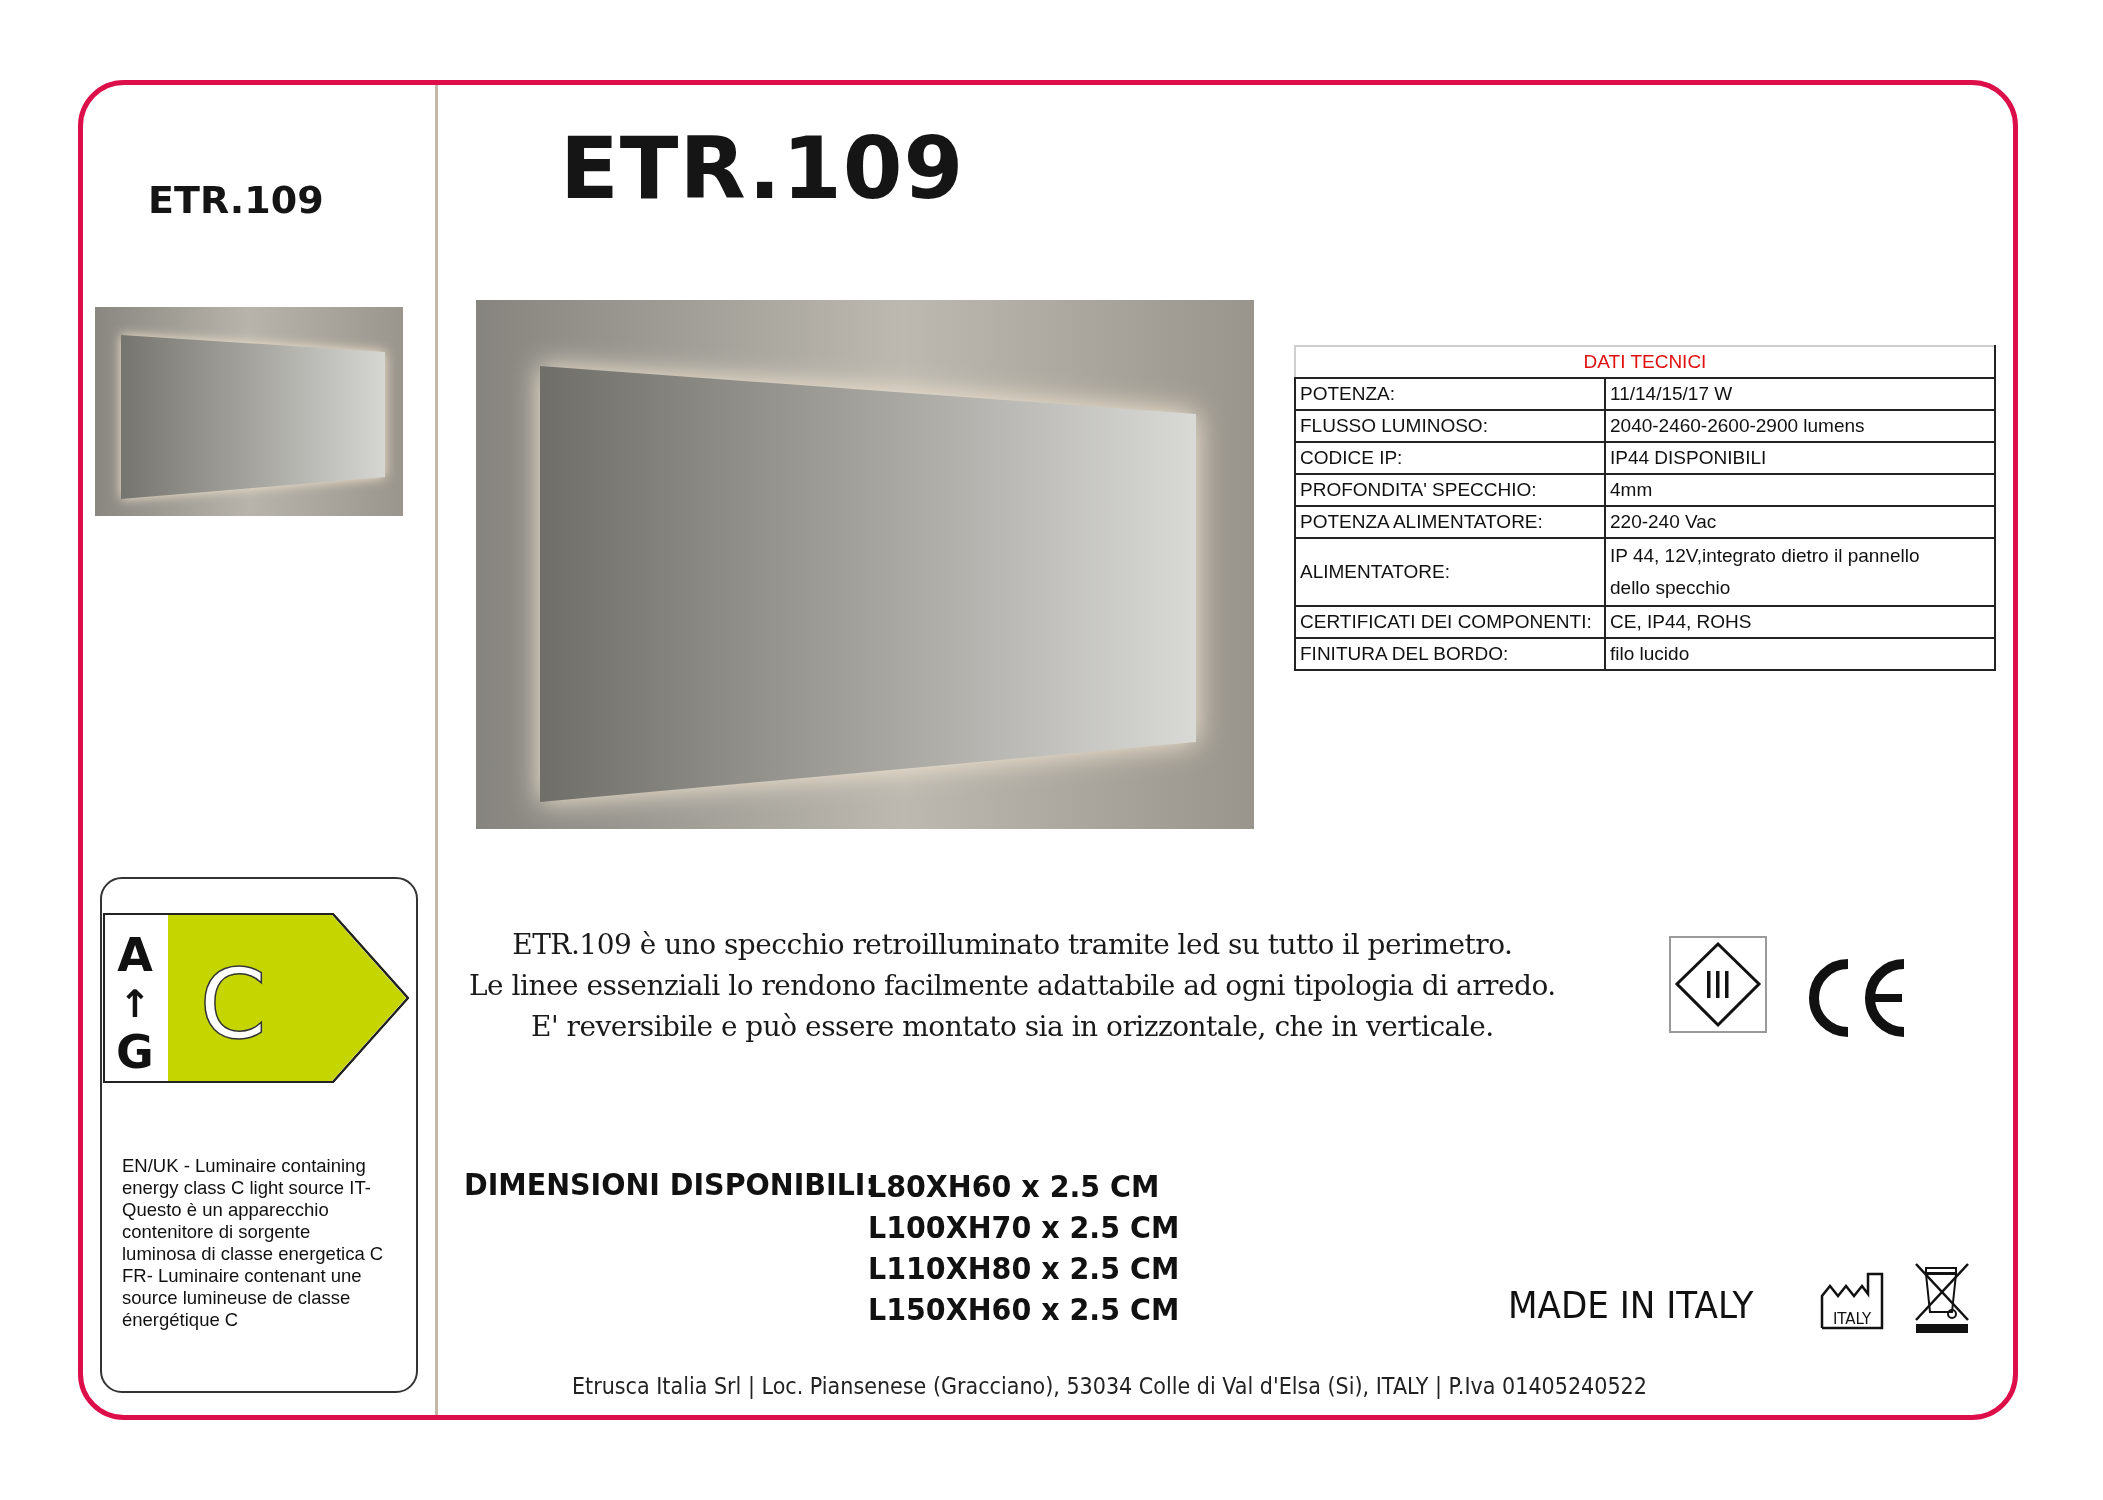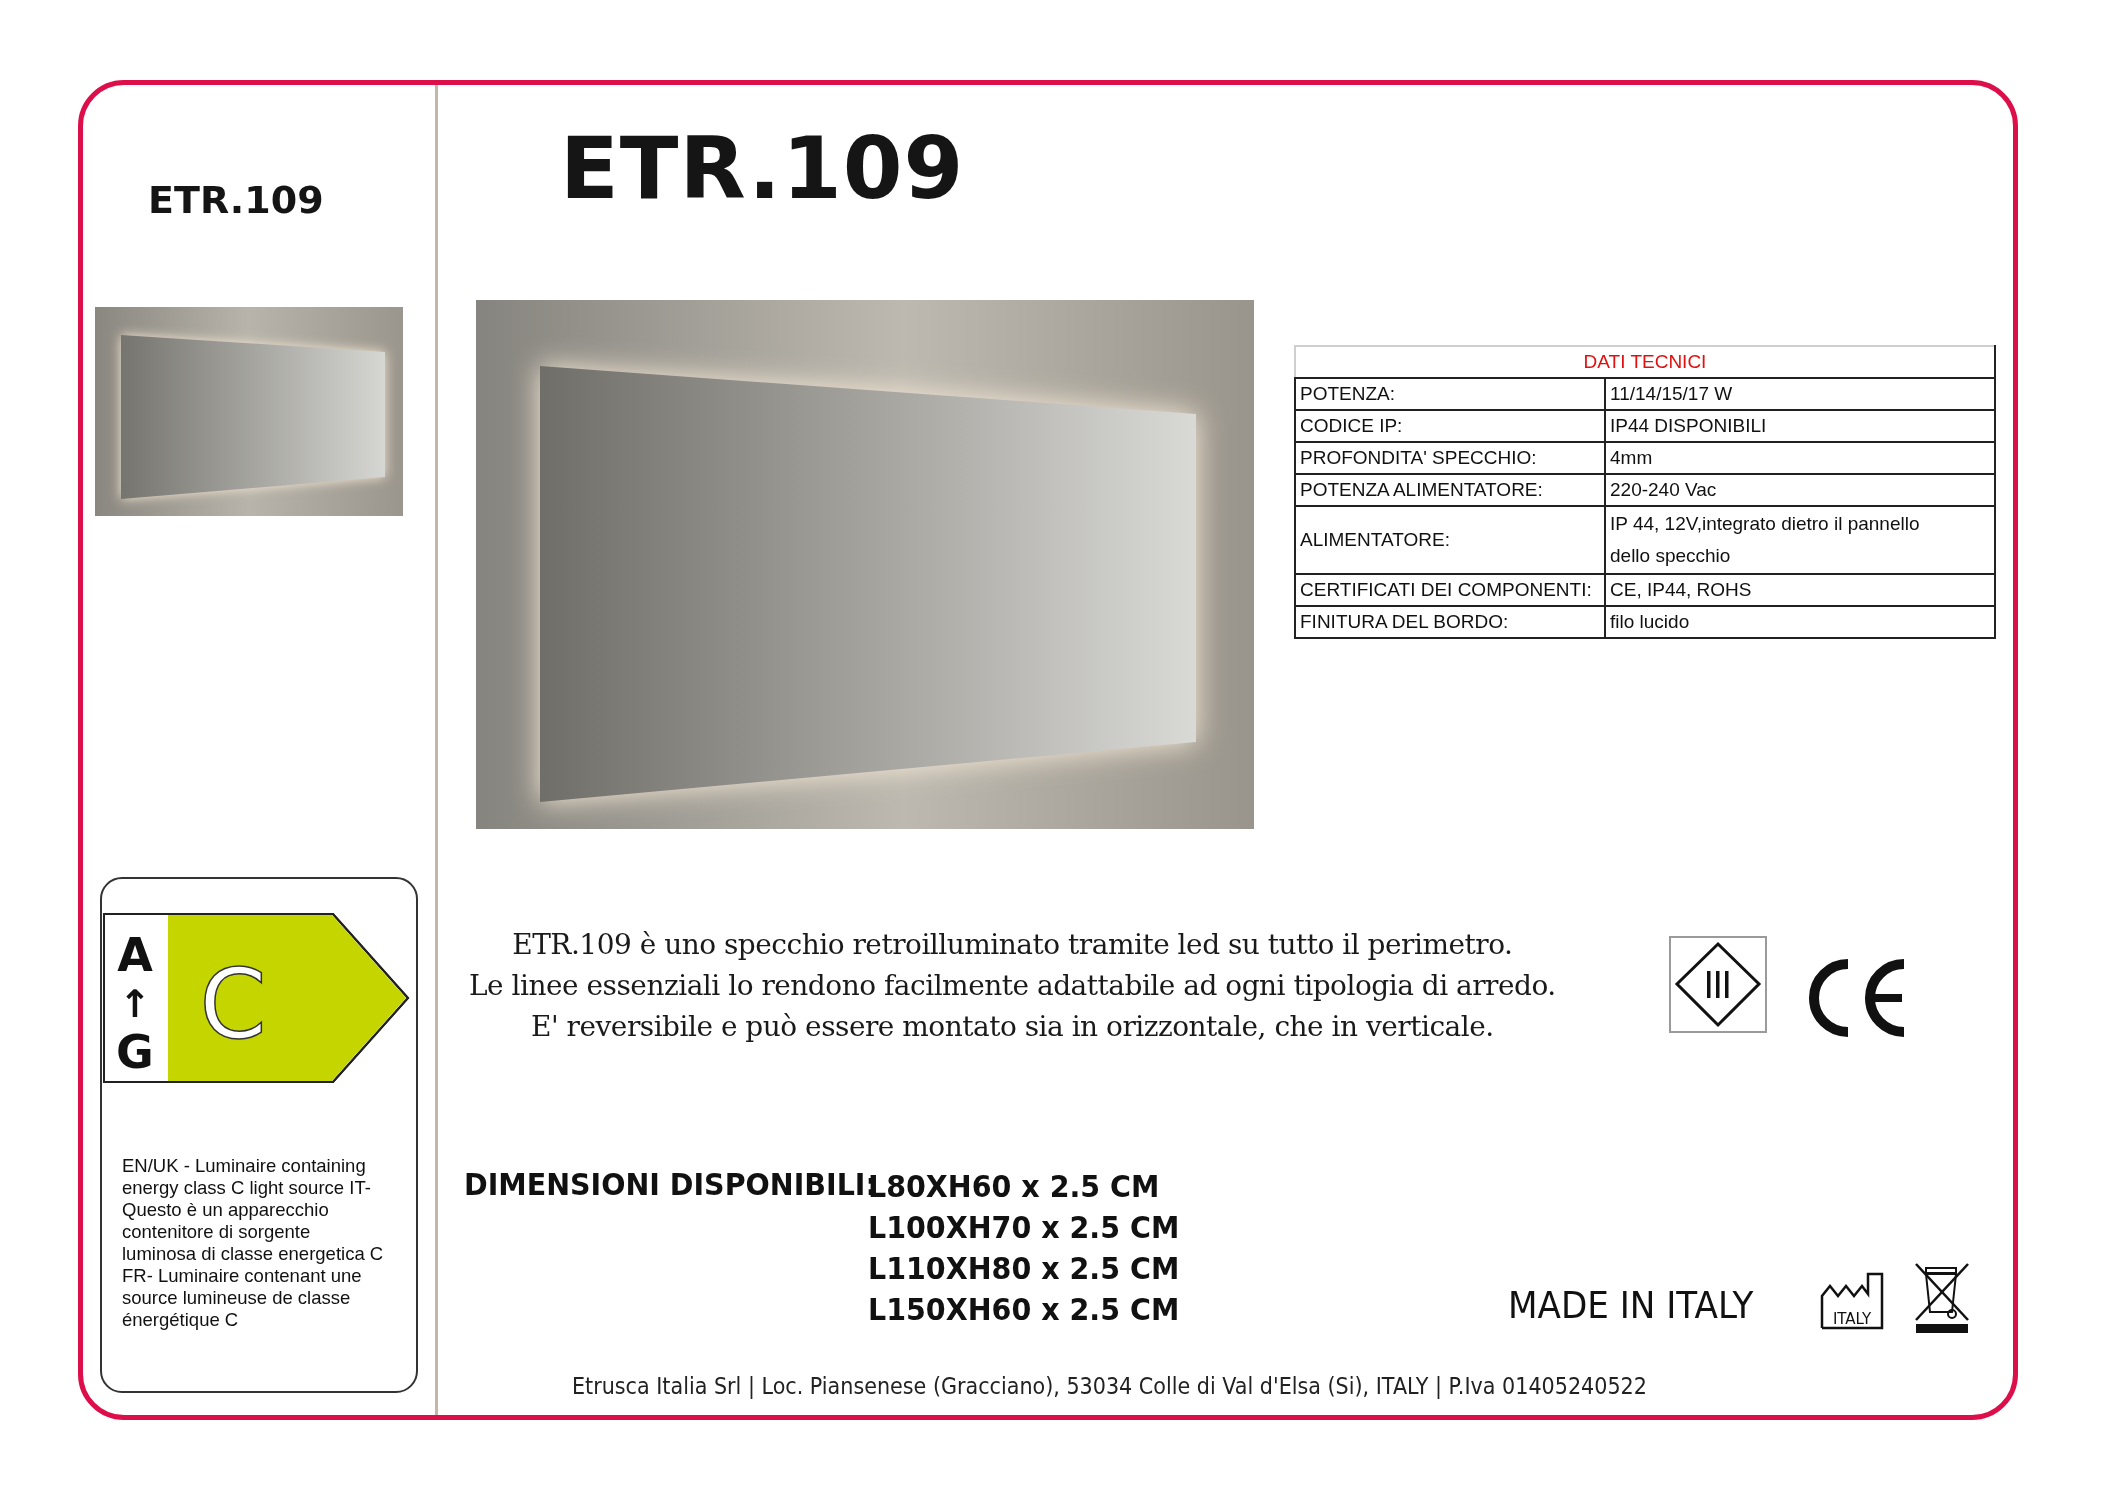--- a/index.html
+++ b/index.html
@@ -95,20 +95,24 @@
 </div>
 
 <table class="spec">
   <tbody>
       <tr>
     <th colspan="2">DATI TECNICI</th>
   </tr>
   <tr>
     <td class="k">POTENZA:</td>
     <td>11/14/15/17 W</td>
+  </tr>
+  <tr>
+    <td class="k">FLUSSO LUMINOSO:</td>
+    <td>2040-2460-2600-2900 lumens</td>
   </tr>
   <tr>
     <td class="k">CODICE IP:</td>
     <td>IP44 DISPONIBILI</td>
   </tr>
   <tr>
     <td class="k">PROFONDITA' SPECCHIO:</td>
     <td>4mm</td>
   </tr>
   <tr>

